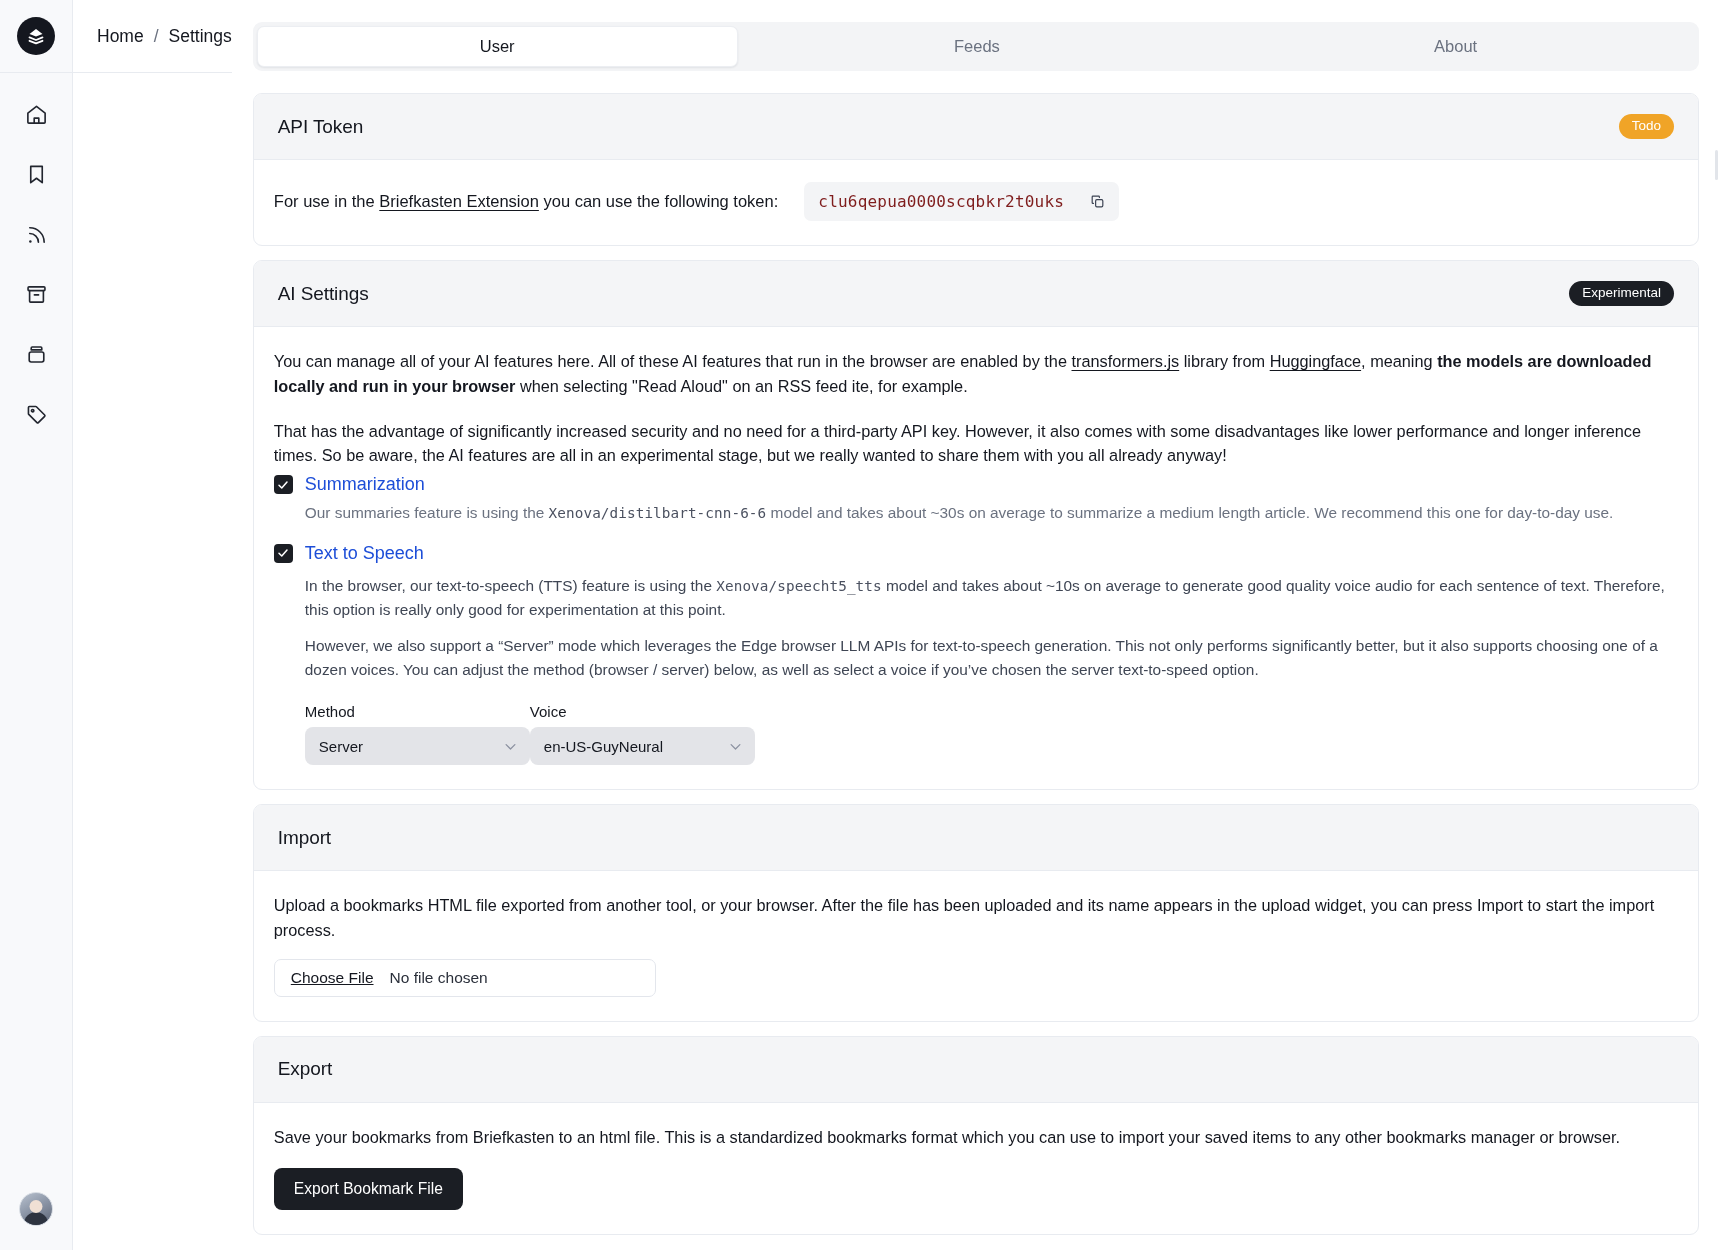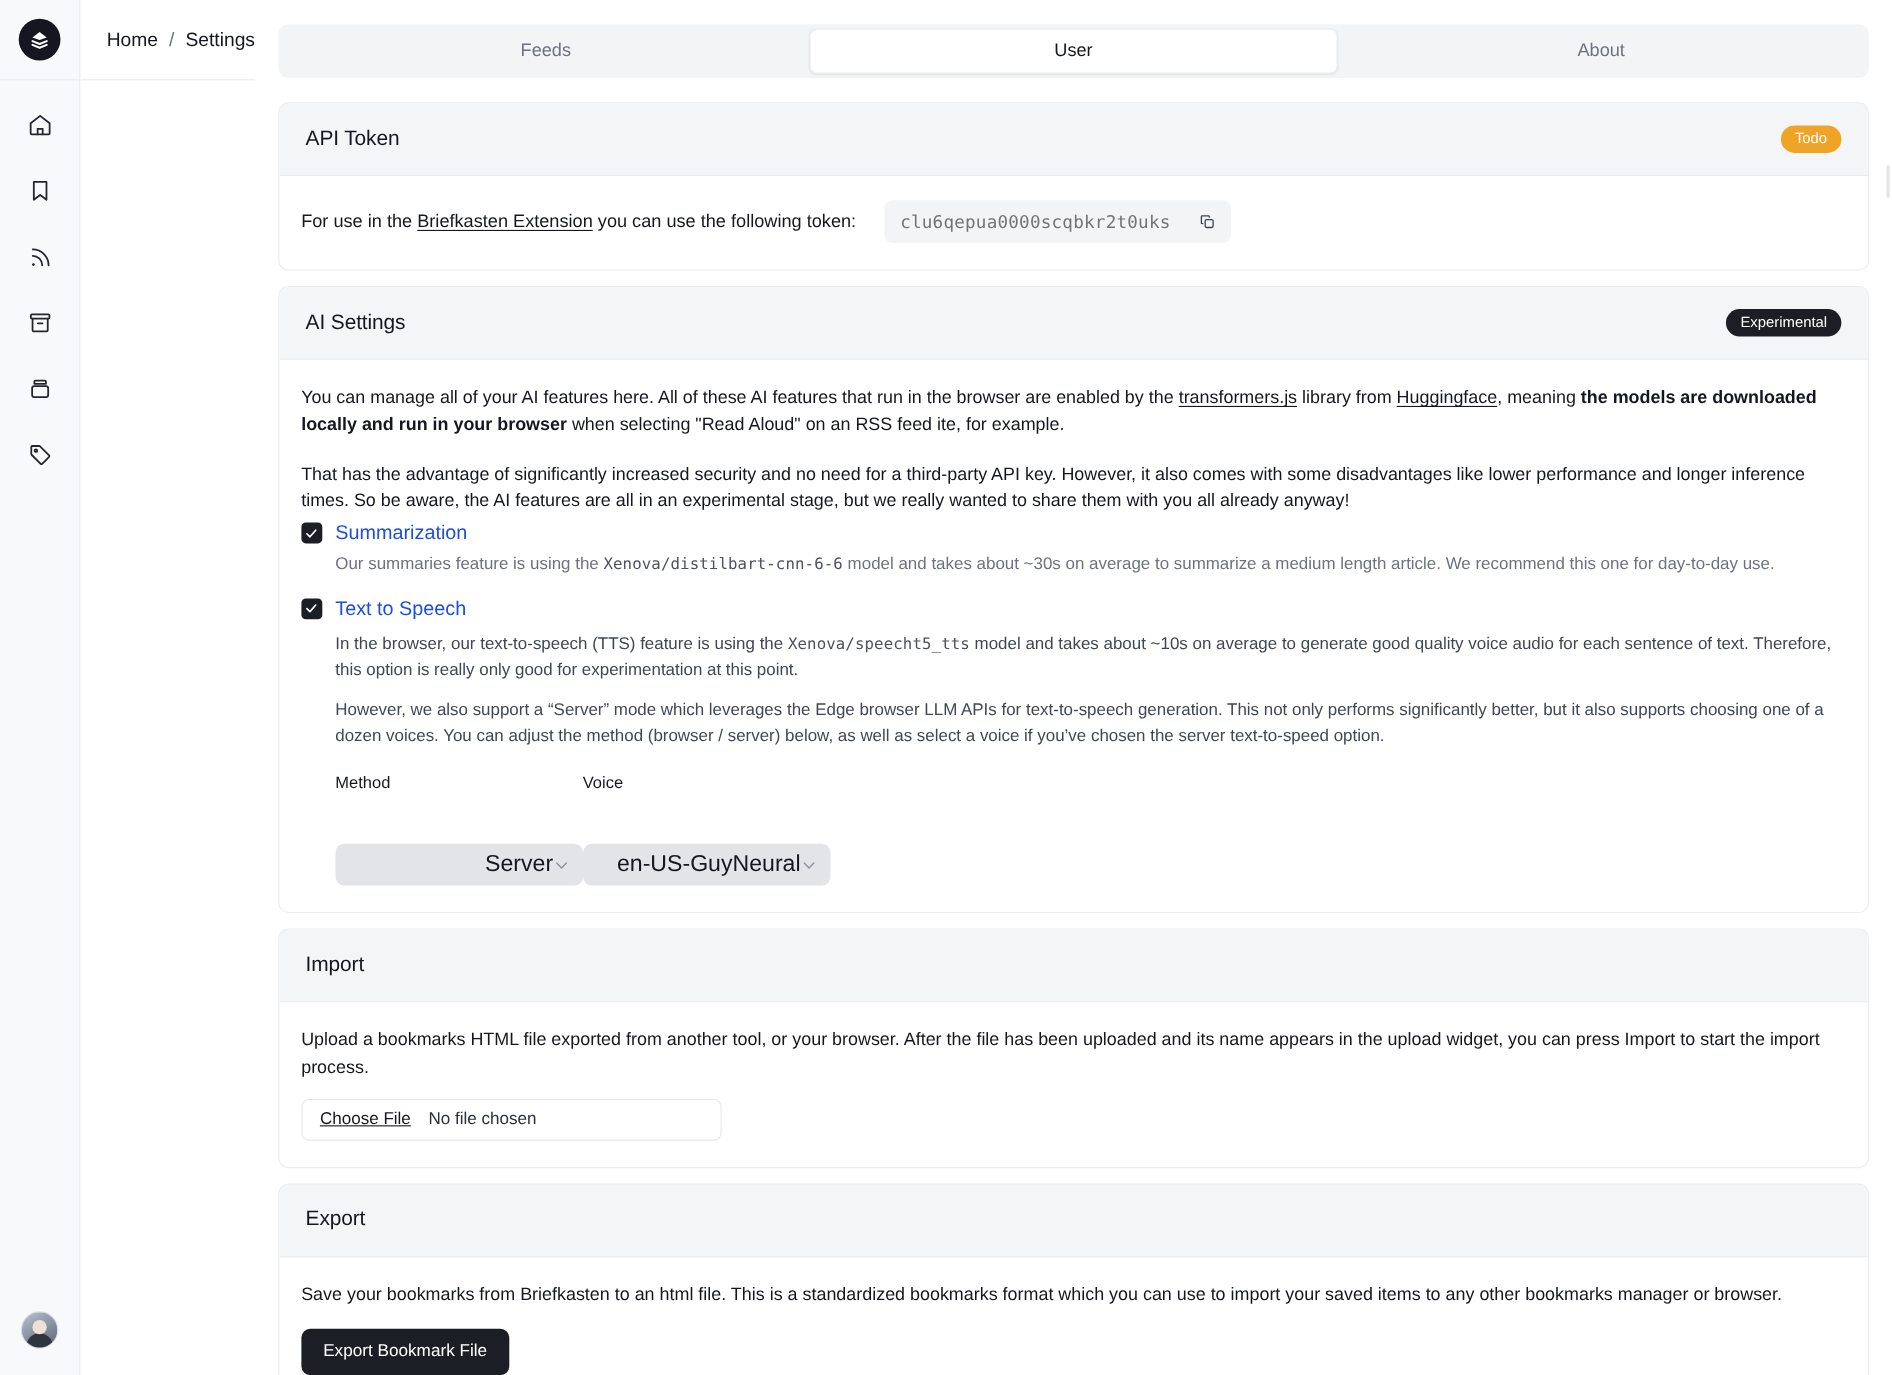--- a/index.html
+++ b/index.html
@@ -152,21 +152,21 @@
   .token-pill {
     margin-left: 26px;
     background: #f3f4f6;
     border-radius: 7px;
     padding: 10px 14px;
     display: inline-flex;
     align-items: center;
     gap: 26px;
     font-family: "DejaVu Sans Mono", monospace;
     font-size: 16px;
-    color: #737373;
+    color: #7f1d1d;
     letter-spacing: .2px;
   }
   .copy-btn { cursor: pointer; display: inline-flex; color: #3b4252; }
 
   
   .para {
     font-size: 16.3px;
     line-height: 1.52;
     color: #14171f;
     margin-bottom: 20px;
@@ -197,27 +197,26 @@
   .sub-text.dark { color: #3f4654; }
   .mono { font-family: "DejaVu Sans Mono", monospace; font-size: 14.3px; color: #4b5160; letter-spacing: .1px; }
 
   .selects { display: flex; gap: 0; margin-left: 31px; margin-top: 22px; }
   .sel-group { display: flex; flex-direction: column; gap: 7px; }
   .sel-label { font-size: 15px; color: #14171f; }
   .select {
     background: #e3e4e8;
     border-radius: 8px;
     height: 38px;
-    display: flex; align-items: center; justify-content: flex-end;
+    display: flex; align-items: center; justify-content: space-between;
     padding: 0 12px 0 14px;
-    font-size: 21px;
+    font-size: 15px;
     color: #14171f;
     cursor: pointer;
     user-select: none;
-    margin-top: 40px;
   }
   .sel-method { width: 225px; }
   .sel-voice { width: 225px; }
   .chev { color: #8b91a0; display: inline-flex; }
 
   
   .file-input {
     margin-top: 16px;
     border: 1px solid #e3e6ec;
     border-radius: 7px;
@@ -333,22 +332,22 @@
         <span class="crumb">Home</span>
         <span class="crumb-sep">/</span>
         <span class="crumb">Settings</span>
       </div>
     </header>
 
     <div class="content">
       <div class="scroll-hint"></div>
 
       <div class="tabs">
+        <div class="tab active">User</div>
         <div class="tab">Feeds</div>
-        <div class="tab active">User</div>
         <div class="tab">About</div>
       </div>
 
       <section class="card">
         <div class="card-head">
           <span class="card-title">API Token</span>
           <span class="badge badge-todo">Todo</span>
         </div>
         <div class="card-body">
           <div class="token-row">

